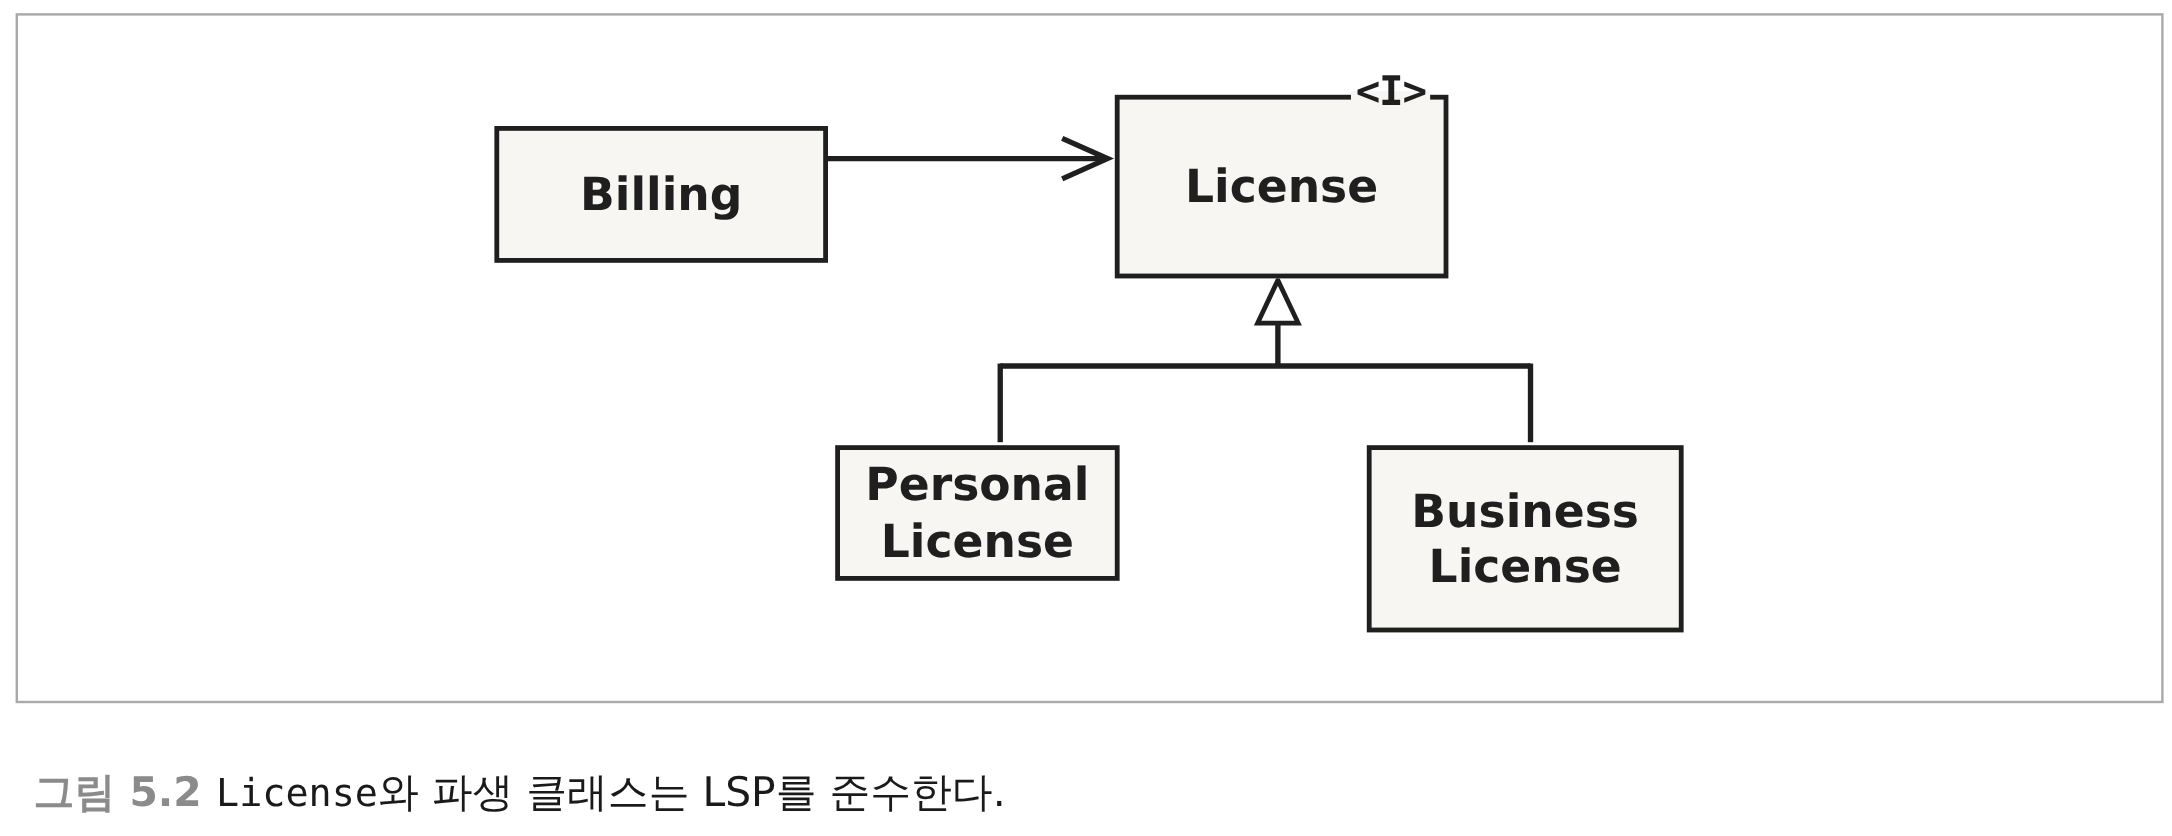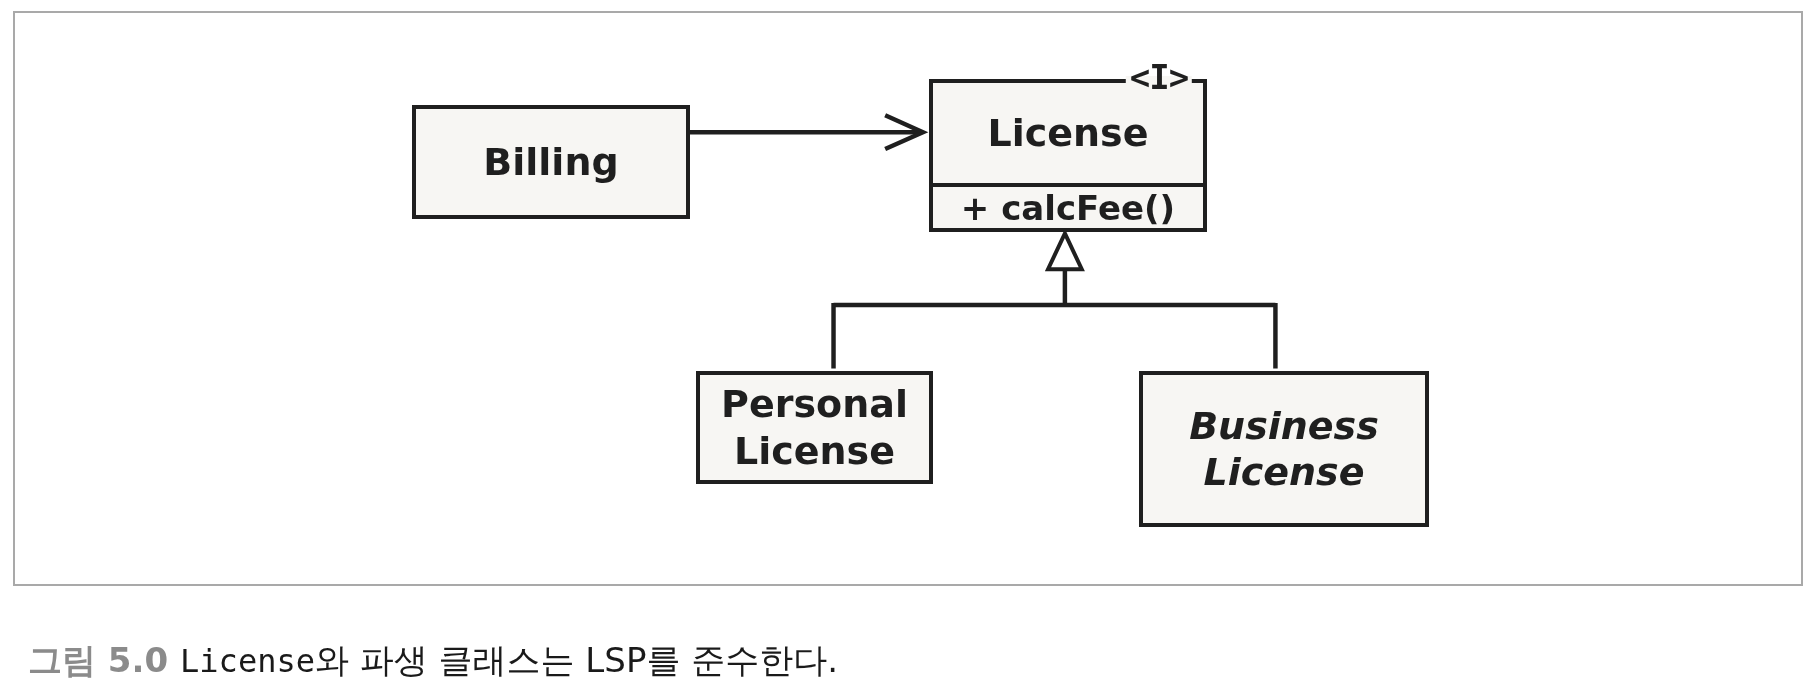--- a/index.html
+++ b/index.html
@@ -37,21 +37,21 @@
     font-weight:bold;font-size:38px;line-height:1.22;text-align:center;
   }
   .uml-member{
     height:45px;border-top:4px solid var(--line);
     display:flex;align-items:center;justify-content:center;
     font-size:34px;font-weight:600;line-height:1;
   }
   #box-billing{left:397px;top:63px;width:278px;height:114px;margin-top:29px;}
   #box-license{left:914px;top:66px;width:278px;height:153px;}
   #box-personal{left:681px;top:358px;width:237px;height:113px;}
-  #box-business{left:1124px;top:358px;width:290px;height:156px;font-style:italic;}
+  #box-business{left:1124px;top:358px;width:264px;height:156px;}
 
   
   .interface-tag{
     position:absolute;left:1144px;top:66px;transform:translate(-50%,-54%);
     font-family:"DejaVu Sans Mono","Liberation Mono",monospace;
     font-weight:bold;font-size:34px;letter-spacing:-1px;color:var(--line);
     background:linear-gradient(to bottom,#ffffff 46%,var(--box-fill) 46%);
     padding:0 4px;line-height:1.15;
   }
 
@@ -81,37 +81,36 @@
       <path class="stroke-line" d="M820 292 V358"></path>
       <path class="stroke-line" d="M1265 292 V358"></path>
     </svg>
 
     <div class="uml-box" id="box-billing">
       <div class="uml-title">Billing</div>
     </div>
 
     <div class="uml-box" id="box-license">
       <div class="uml-title">License</div>
-      <div class="uml-member">+ calcFee()</div>
     </div>
     <span class="interface-tag">&lt;I&gt;</span>
 
     <div class="uml-box" id="box-personal">
       <div class="uml-title">
         <span>Personal</span>
         <span>License</span>
       </div>
     </div>
 
     <div class="uml-box" id="box-business">
       <div class="uml-title">
         <span>Business</span>
         <span>License</span>
       </div>
     </div>
 
   </div>
 
   <p class="caption">
-    <span class="caption-label">그림 5.0</span><span class="caption-code">License</span><span>와 파생 클래스는 LSP를 준수한다.</span>
+    <span class="caption-label">그림 5.2</span><span class="caption-code">License</span><span>와 파생 클래스는 LSP를 준수한다.</span>
   </p>
 
 </div>
 
 </body></html>

